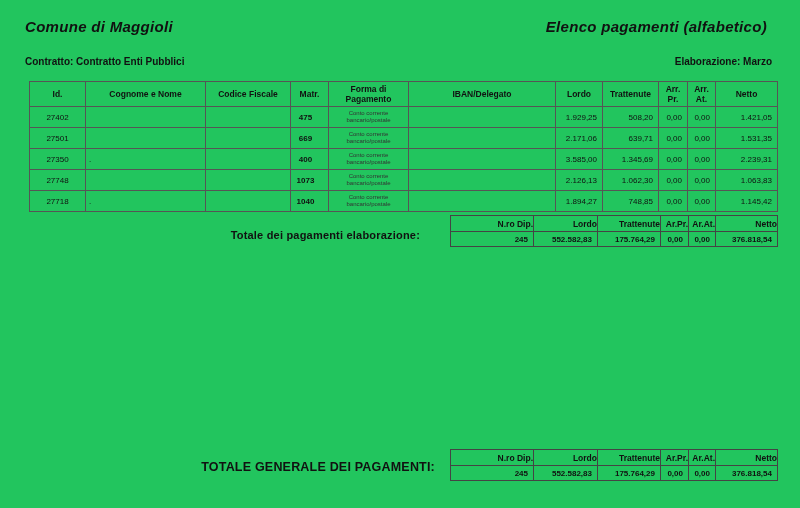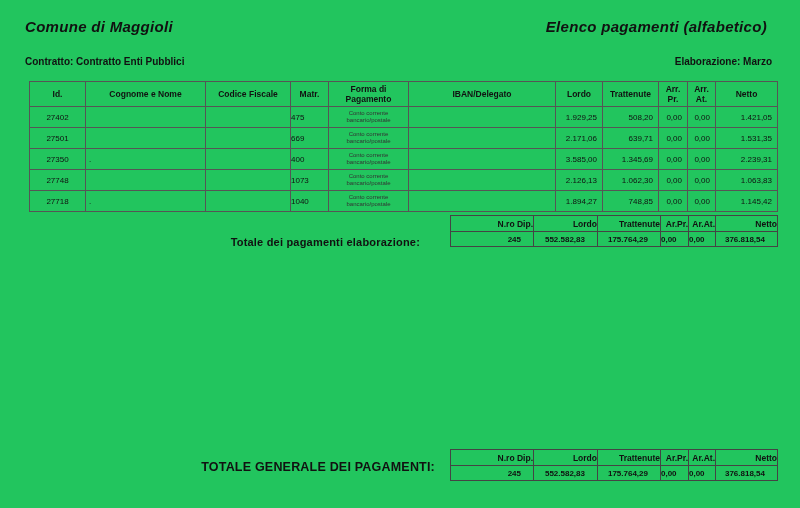--- a/index.html
+++ b/index.html
@@ -40,37 +40,37 @@
     overflow: hidden;
     vertical-align: middle;
   }
   .main-table th {
     font-size: 8.5px; font-weight: bold; text-align: center;
     white-space: pre-line; line-height: 1.2; height: 25px;
   }
   .main-table td { font-size: 8px; height: 21px; }
   .main-table td.num { text-align: right; padding-right: 5px; }
   .main-table td.ctr { text-align: center; }
-  .main-table td.matr { text-align: left; padding-right: 8px; }
+  .main-table td.matr { text-align: center; padding-right: 8px; font-weight: bold; }
   .main-table td.name { text-align: left; padding-left: 3px; }
   .main-table td.forma {
     font-size: 6px; text-align: center; color: #333; line-height: 1.25;
     padding: 1px 4px;
   }
 
   
   .totals-table { position: absolute; left: 450px; width: 327px; }
   .totals-table.first { top: 215px; }
   .totals-table.grand { top: 449px; }
   .totals-table th, .totals-table td { border: 1px solid #444; overflow: hidden; vertical-align: middle; }
   .totals-table th { font-size: 8.5px; font-weight: bold; text-align: right; height: 16px; }
-  .totals-table td { font-size: 8px; font-weight: bold; height: 15px; text-align: right; padding-right: 12px; }
+  .totals-table td { font-size: 8px; font-weight: bold; height: 15px; text-align: right; padding-right: 5px; }
 
   .totals-label {
-    position: absolute; top: 236px; right: 380px;
+    position: absolute; top: 229px; right: 380px;
     font-size: 11px; font-weight: bold; letter-spacing: 0.2px;
   }
   .grand-label {
     position: absolute; top: 460px; right: 365px;
     font-size: 12.5px; font-weight: bold; letter-spacing: 0.2px;
   }
 </style>
 </head>
 <body>
 

